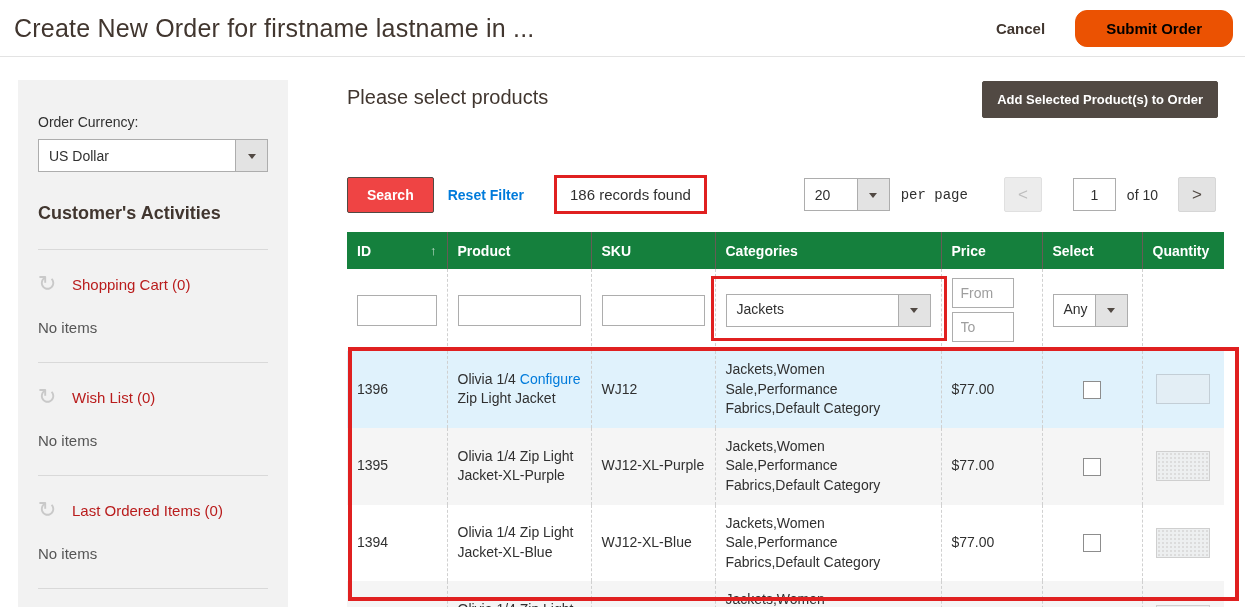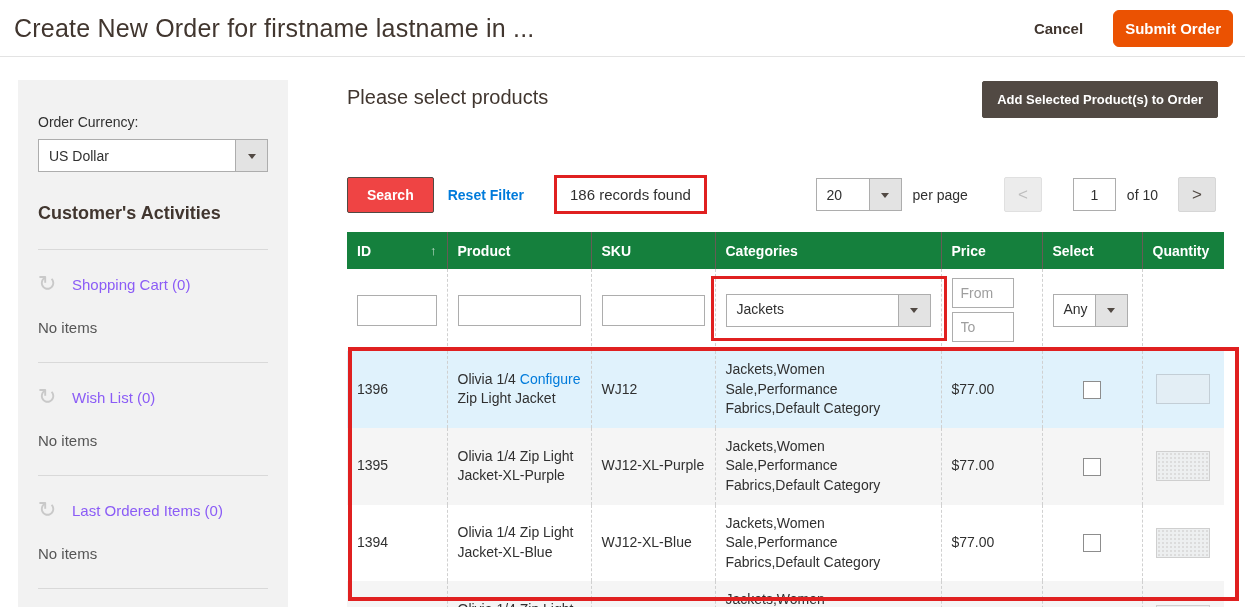--- a/index.html
+++ b/index.html
@@ -7,56 +7,56 @@
   body { font-family:"Liberation Sans","DejaVu Sans",sans-serif; background:#fff; overflow:hidden; }
   #page { position:relative; width:1245px; height:607px; background:#fff; overflow:hidden; }
 
   
   .hdr { position:absolute; top:0; left:0; right:0; height:57px; display:flex; align-items:center;
          padding:0 12px 0 14px; border-bottom:1px solid #e3e3e3; background:#fff; }
   .hdr-title { font-size:25px; font-weight:400; color:#41362f; letter-spacing:.2px; }
   .hdr-spacer { flex:1; }
   .btn-cancel { font-size:15px; font-weight:bold; color:#41362f; background:none; border:none;
                 margin-right:30px; cursor:pointer; font-family:inherit; }
-  .btn-submit { font-size:15px; font-weight:bold; color:#ffffff; background:#eb5202; border:1px solid #eb5202;
-                border-radius:6px; padding:9px 11px; cursor:pointer; font-family:inherit; }
+  .btn-submit { font-size:15px; font-weight:bold; color:#000000; background:#eb5202; border:1px solid #eb5202;
+                border-radius:12px; padding:9px 30px; cursor:pointer; font-family:inherit; }
 
   
   .sidebar { position:absolute; left:18px; top:80px; width:270px; height:545px;
              background:#f2f2f2; padding:34px 20px 0 20px; }
   .cur-label { font-size:14px; color:#303030; margin-bottom:9px; }
   .m-select { display:flex; height:33px; border:1px solid #adadad; background:#fff; align-items:stretch; }
   .m-select .val { flex:1; display:flex; align-items:center; padding:0 10px; font-size:14px; color:#303030;
                    white-space:nowrap; overflow:hidden; }
   .m-select .arrow-btn { width:32px; border-left:1px solid #adadad; background:#e3e3e3;
                          display:flex; align-items:center; justify-content:center; flex:none; }
   .tri-down { width:0; height:0; border:4px solid transparent; border-top:5px solid #514943; margin-top:5px; }
   .act-title { font-size:18px; font-weight:bold; color:#41362f; margin-top:31px; }
   .sb-hr { border:none; border-top:1px solid #d9d9d9; margin:25px 0 0 0; }
   .act-head { display:flex; align-items:center; margin-top:24px; }
   .refresh-ico { font-size:22px; line-height:20px; color:#c9c9c9; width:24px; flex:none; }
-  .act-label { font-size:15px; color:#8b5cf6; margin-left:10px; }
+  .act-label { font-size:15px; color:#b91c1c; margin-left:10px; }
   .no-items { font-size:15px; color:#555; margin:25px 0 26px 0; }
 
   
   .main { position:absolute; left:347px; top:0; width:877px; height:607px; }
   .main-head { position:absolute; top:81px; left:0; width:871px; display:flex;
                justify-content:space-between; align-items:flex-start; }
   .main-title { font-size:20px; font-weight:400; color:#41362f; padding-top:5px; }
   .btn-add { font-size:13px; font-weight:bold; color:#fff; background:#514943; border:1px solid #514943;
              border-radius:2px; padding:10px 14px; cursor:pointer; font-family:inherit; }
 
   .toolbar { position:absolute; top:175px; left:0; width:869px; display:flex; align-items:center; }
   .btn-search { font-size:14px; font-weight:bold; color:#fff; background:#ef4444; border:1px solid #514943;
                 border-radius:2px; padding:9px 19px; cursor:pointer; font-family:inherit; }
   .link-reset { font-size:14px; font-weight:bold; color:#007bdb; margin-left:14px; text-decoration:none; cursor:pointer; }
   .records-box { margin-left:30px; border:3px solid #e02020; padding:8px 13px; font-size:15px; color:#303030; }
   .tb-spacer { flex:1; }
   .pp-select { width:86px; }
-  .pp-label { font-size:14px; color:#303030; margin-left:11px; }
+  .pp-label { font-size:14px; color:#303030; margin-left:11px;font-family:Liberation Mono, monospace; }
   .pg-btn { width:38px; height:35px; border:1px solid #d6d6d6; border-radius:2px; display:flex;
             align-items:center; justify-content:center; font-size:17px; cursor:pointer; font-family:inherit; }
   .pg-prev { margin-left:36px; background:#ececec; color:#bdbdbd; border-color:#e0e0e0; }
   .pg-next { margin-left:20px; background:#e3e3e3; color:#514943; }
   .pg-input { width:43px; height:33px; margin-left:31px; border:1px solid #adadad; text-align:center;
               font-size:14px; color:#303030; font-family:inherit; }
   .pg-of { font-size:14px; color:#303030; margin-left:11px; }
 
   
   table.grid { position:absolute; top:232px; left:0; width:877px; border-collapse:collapse; table-layout:fixed; }

